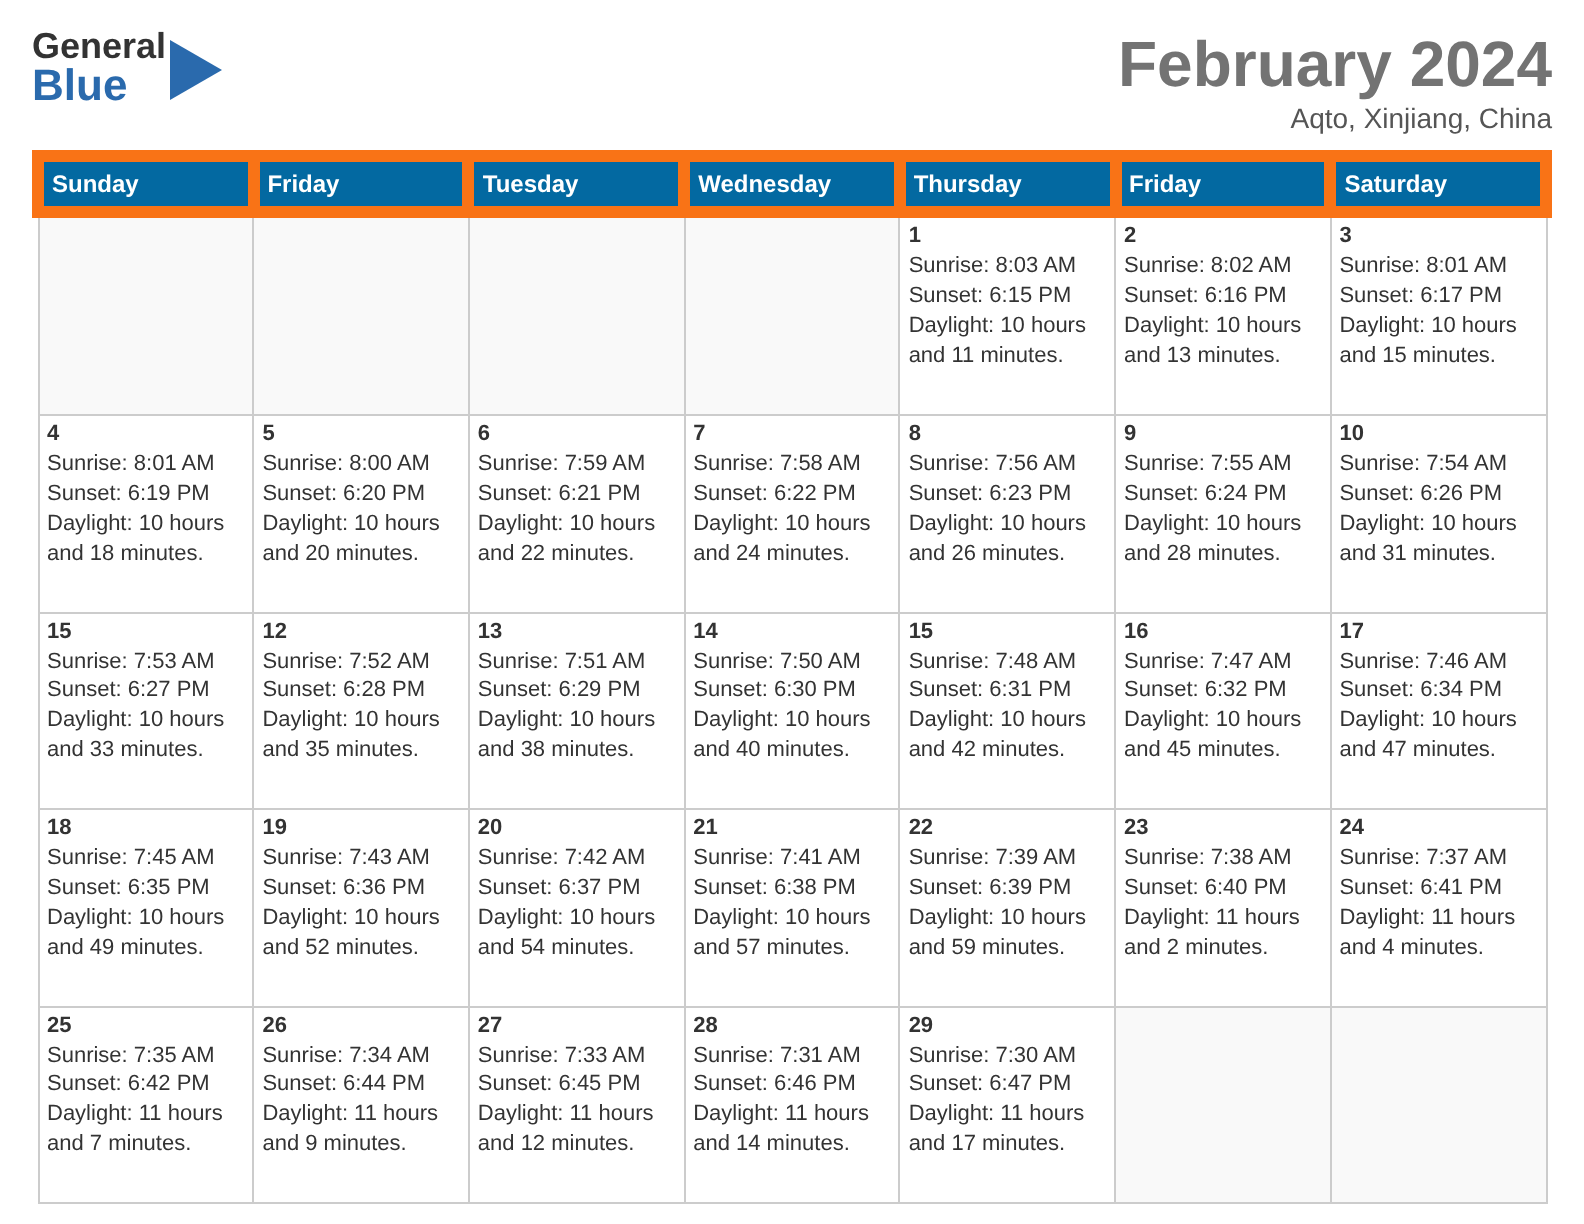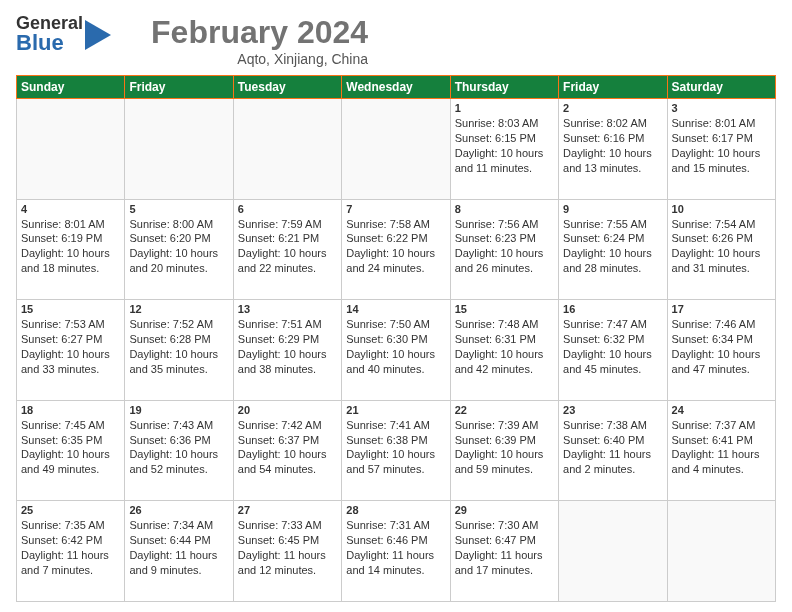--- a/index.html
+++ b/index.html
@@ -13,21 +13,21 @@
     .page {
       width: 792px;
       height: 612px;
       padding: 14px 16px 10px 16px;
       display: flex;
       flex-direction: column;
     }
     .header {
       display: flex;
       align-items: flex-start;
-      justify-content: flex-start;
+      justify-content: space-between;
       margin-bottom: 8px;
       gap: 40px;
     }
     .logo {
       display: flex;
       align-items: center;
     }
     .logo-text {
       display: flex;
       flex-direction: column;
@@ -45,27 +45,27 @@
       font-size: 14px;
       color: #555;
     }
     .calendar {
       flex: 1;
       border-collapse: collapse;
       width: 100%;
       table-layout: fixed;
     }
     .calendar th {
-      background: #15803d;
+      background: #0369a1;
       color: #fff;
       font-size: 12px;
       font-weight: bold;
       padding: 4px 4px;
       text-align: left;
-      border: 1px solid #f97316;
+      border: 6px solid #f97316;
     }
     .calendar td {
       border: 1px solid #ccc;
       vertical-align: top;
       padding: 3px 4px;
       font-size: 9.5px;
       color: #333;
       height: 80px;
       background: #fff;
     }

